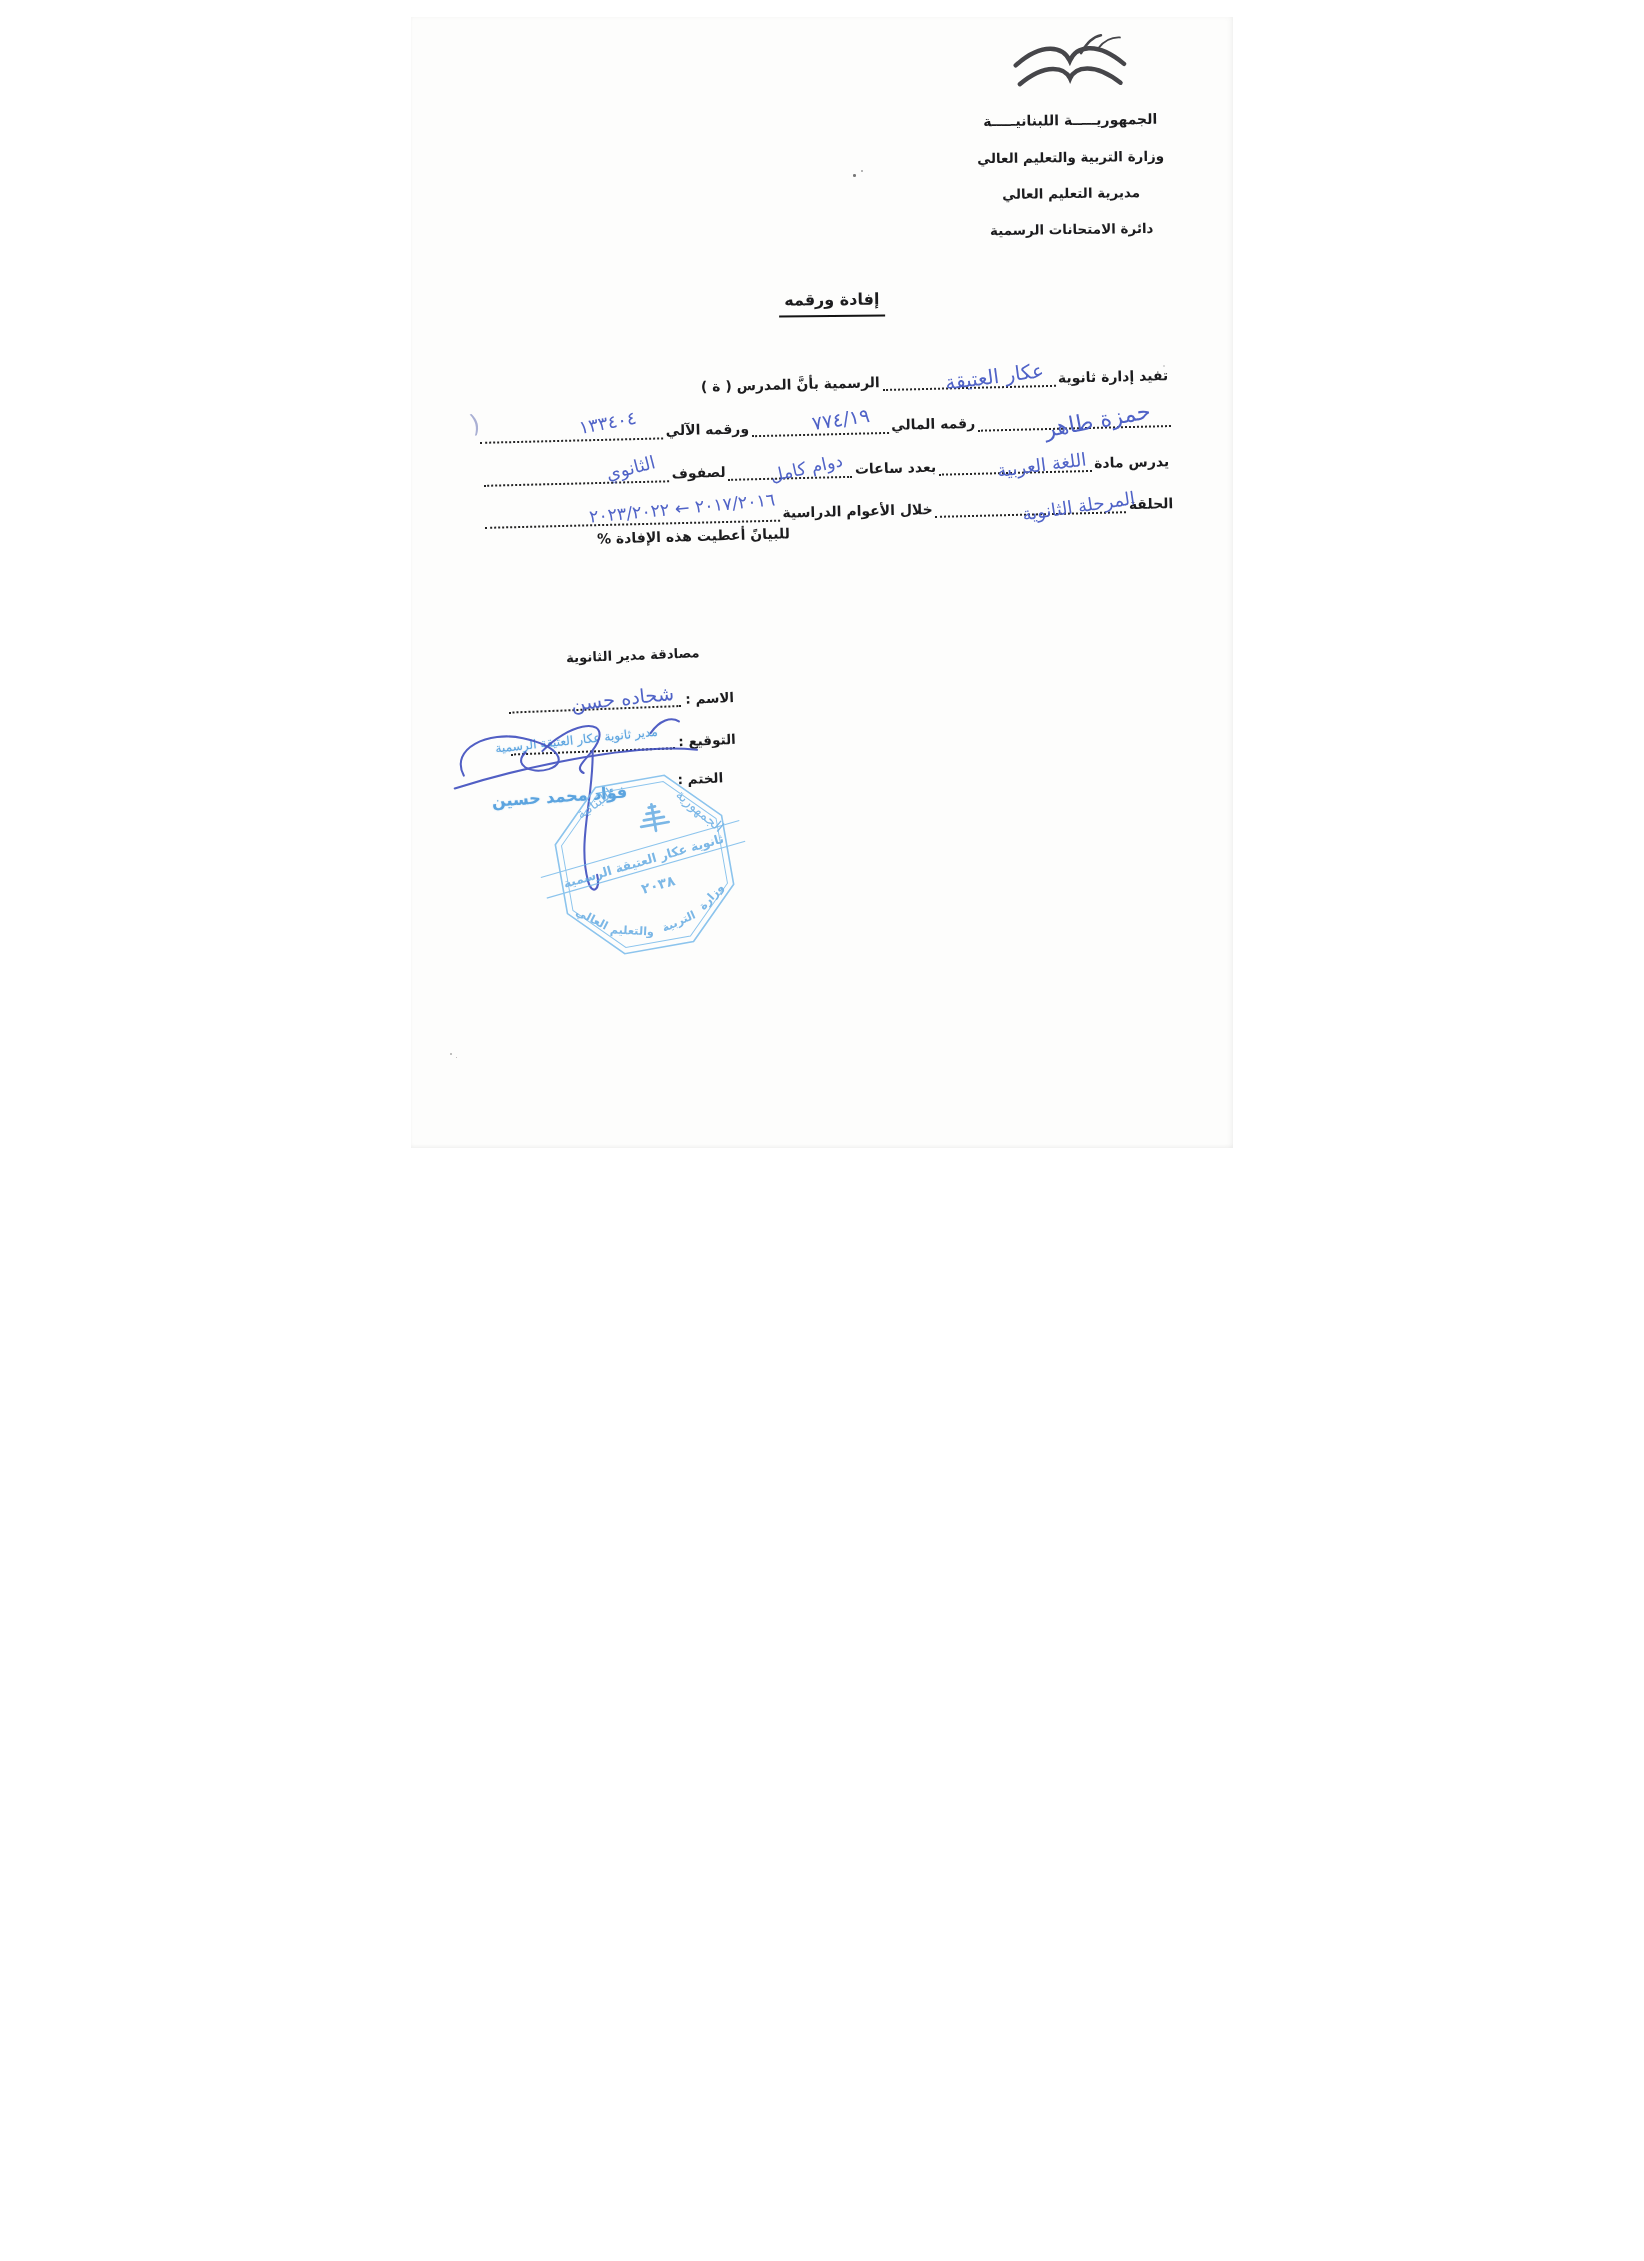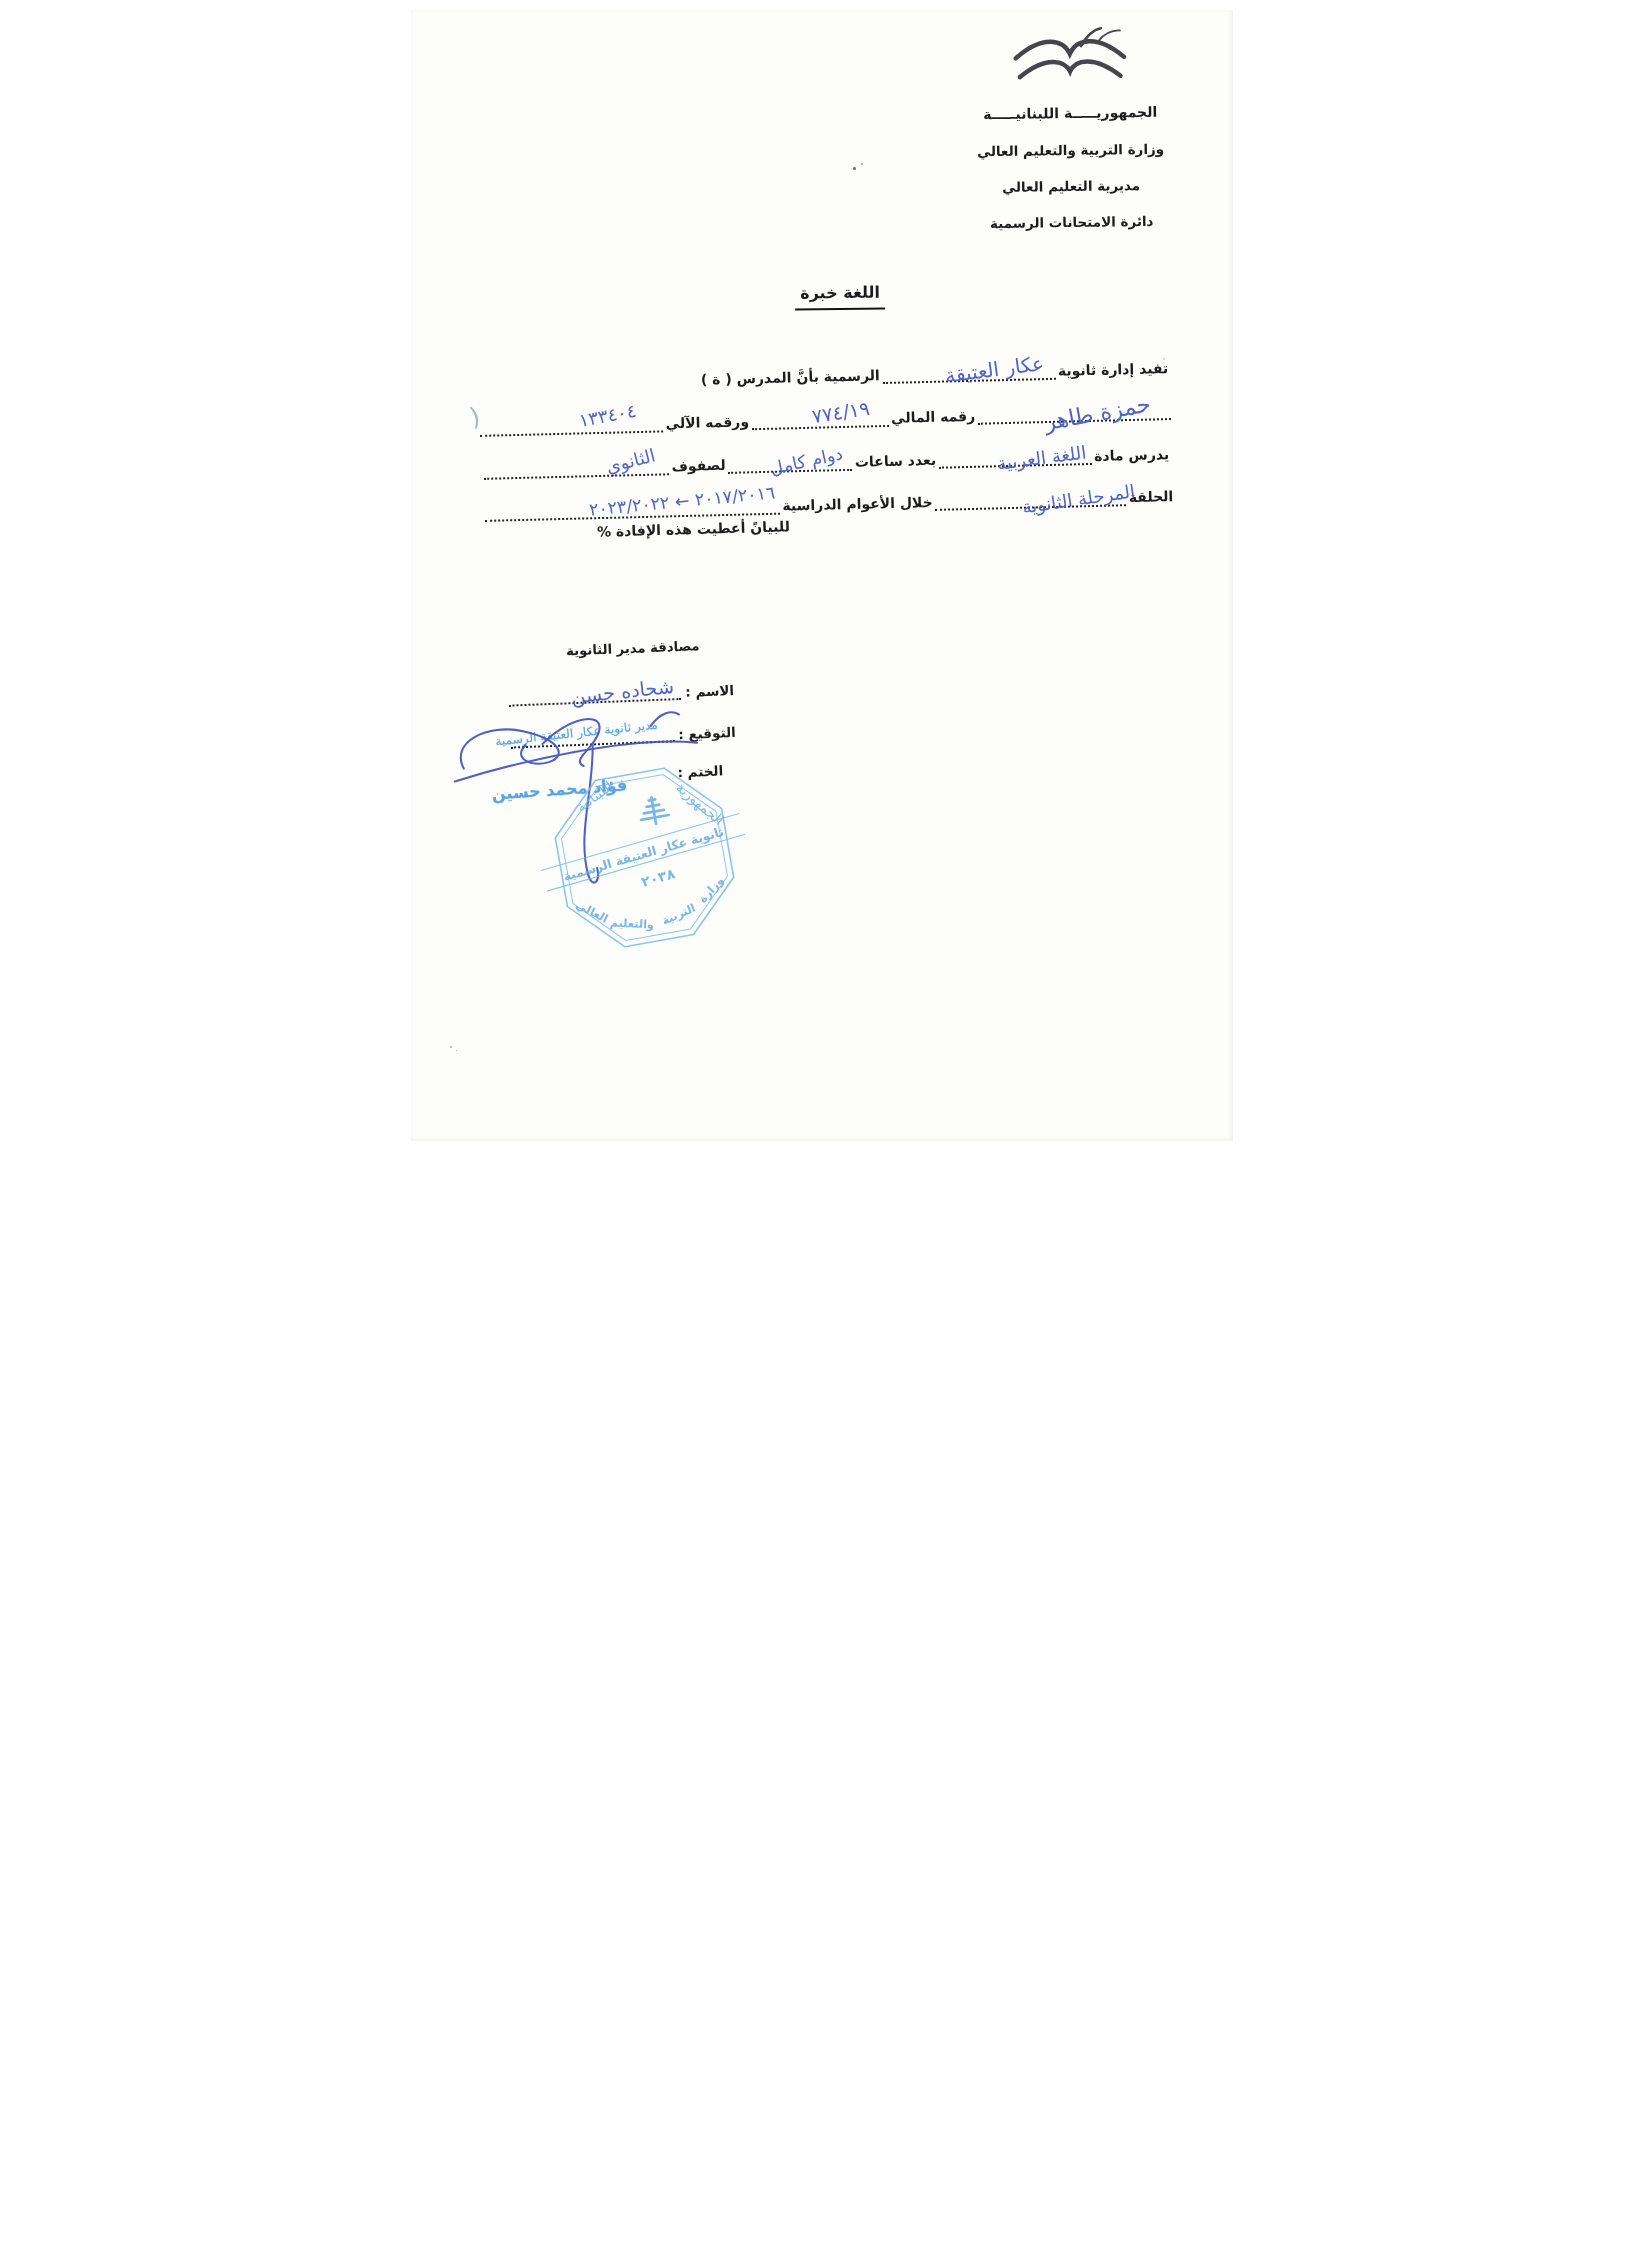--- a/index.html
+++ b/index.html
@@ -5,21 +5,21 @@
   :root{
     --ink:#1c1c1e;
     --hw:#5063c7;
     --stamp:#5fa8e2;
     --sig:#4352c0;
   }
   html,body{margin:0;padding:0;background:#ffffff;}
   .page{
     position:relative;
     width:822px;height:1131px;
-    margin:10px auto;
+    margin:17px auto;
     background:#fdfdfc;
     overflow:hidden;
     font-family:"DejaVu Sans", sans-serif;
     color:var(--ink);
     box-shadow:inset -2.6px 0 5.2px rgba(0,0,0,.04), inset 0 -1.9px 3.9px rgba(0,0,0,.03);
     direction:rtl;
   }
   
   .header{
     position:absolute; top:17px; right:27px; width:271px;
@@ -114,21 +114,21 @@
         <path d="M118,30 C128,12 138,4 150,2" stroke-width="4"></path>
         <path d="M146,22 C156,10 166,5 180,6" stroke-width="3"></path>
       </g>
     </svg>
     <div class="h-line first">الجمهوريـــــة اللبنانيـــــة</div>
     <div class="h-line">وزارة التربية والتعليم العالي</div>
     <div class="h-line">مديرية التعليم العالي</div>
     <div class="h-line">دائرة الامتحانات الرسمية</div>
   </div>
 
-  <div class="title">اللغة خبرة</div>
+  <div class="title">إفادة ورقمه</div>
 
   <div class="bodyline" style="top:346px;right:62px;width:481px;">
     <span class="seg">تفيد إدارة ثانوية</span>
     <span class="fill" style="width:173px;">
       <span class="hw" style="bottom:0;right:11.6px;font-size:20px;transform:rotate(-6deg);">عكار العتيقة</span>
     </span>
     <span class="seg">الرسمية بأنَّ المدرس ( ة )</span>
   </div>
 
   <div class="bodyline" style="top:389px;right:62px;width:691px;">

